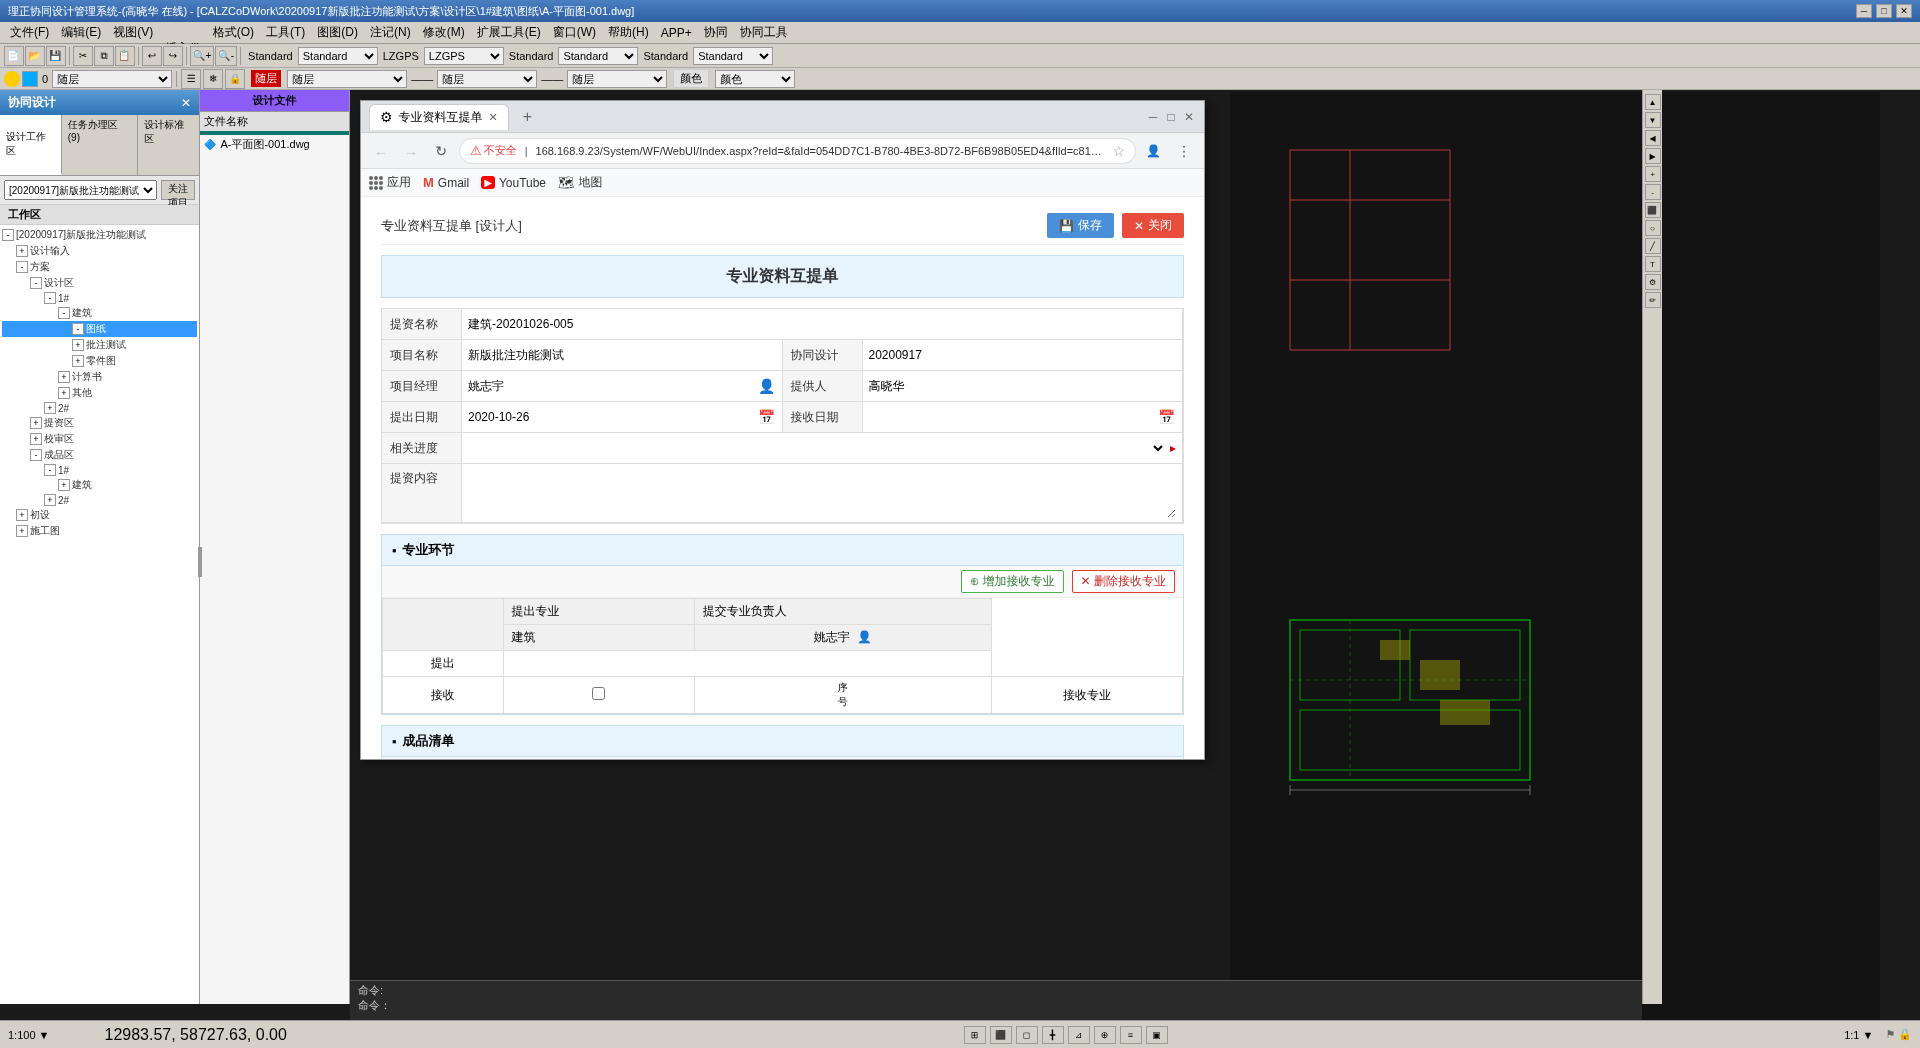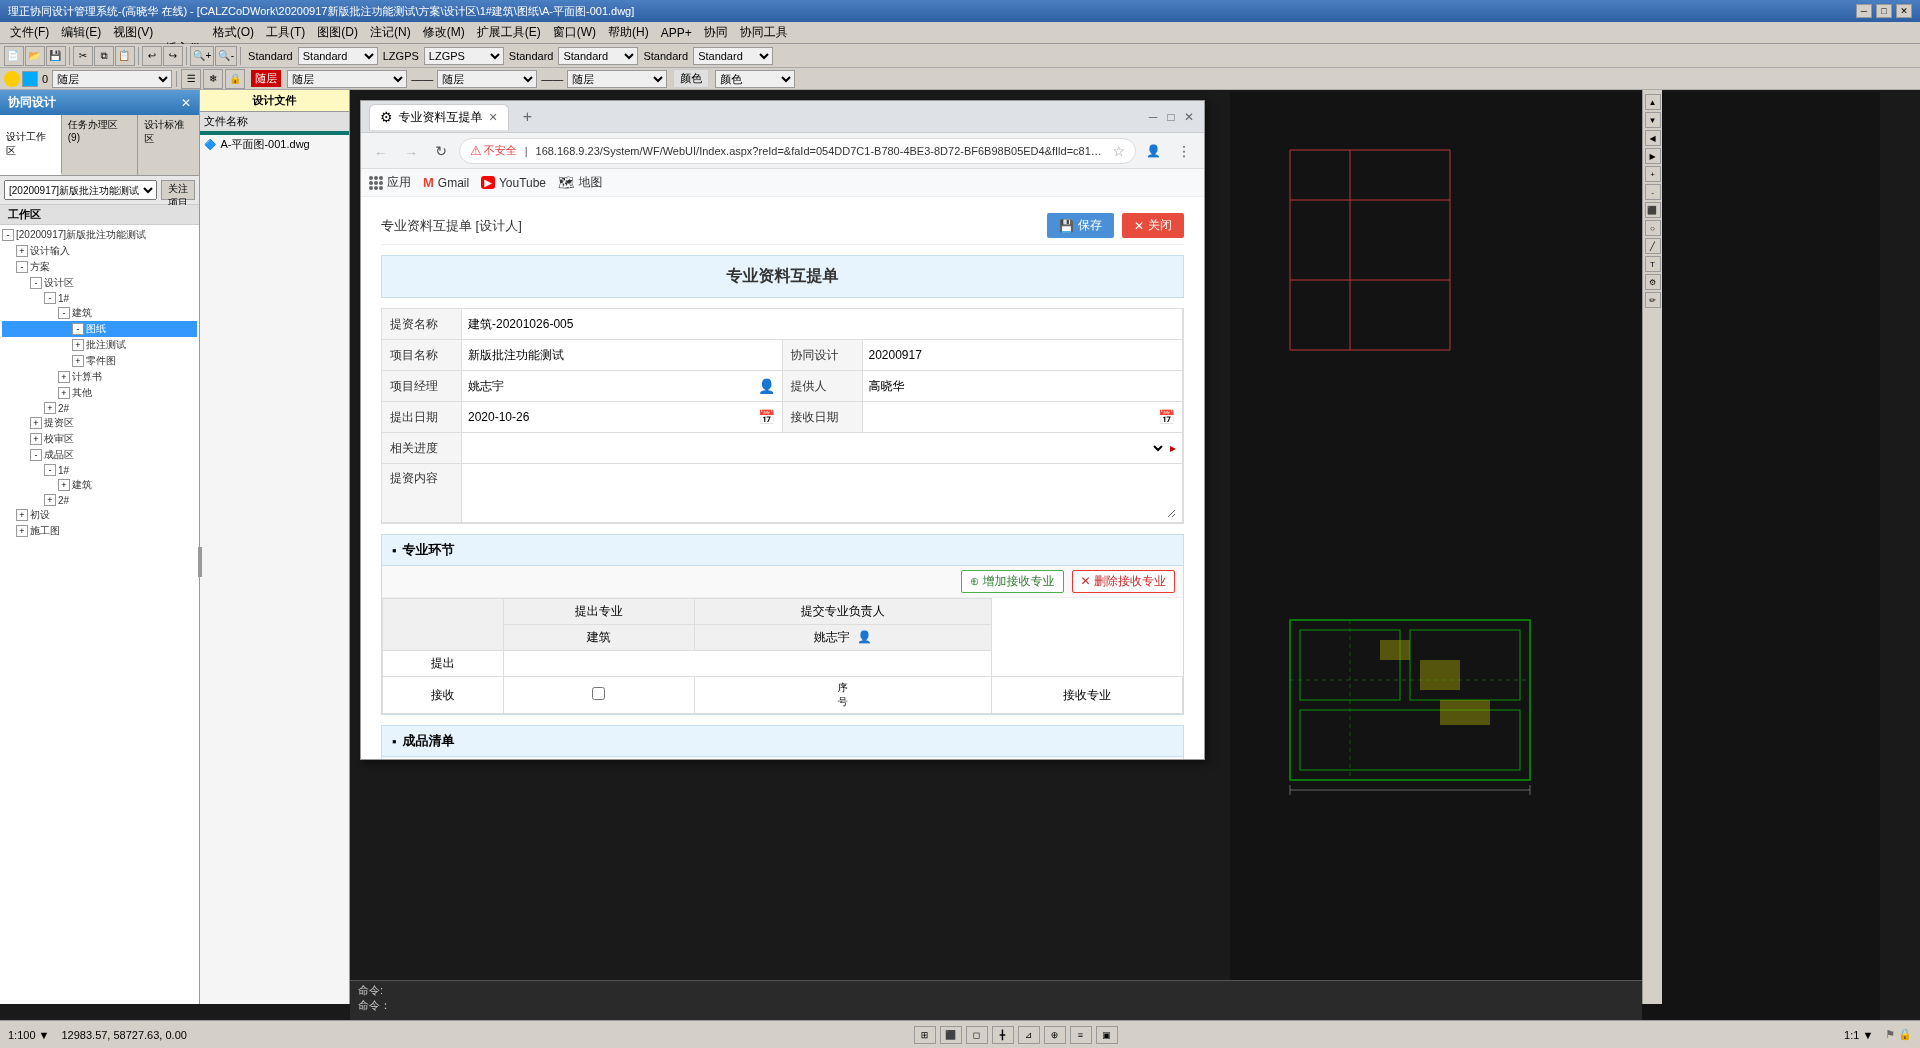--- a/index.html
+++ b/index.html
@@ -133,21 +133,21 @@
       background: white; border-radius: 2px;
     }
     .sec-btn-add { color: #2e7d32; border-color: #4caf50; }
     .sec-btn-del { color: #c62828; border-color: #e53935; }
 
     .inner-table {
       width: 100%; border-collapse: collapse; font-size: 12px;
     }
     .inner-table th {
       background: #f0f0f0; padding: 4px 8px; border: 1px solid #ddd;
-      text-align: center; font-weight: normal;
+      text-align: left; font-weight: normal;
     }
     .inner-table td {
       padding: 4px 8px; border: 1px solid #ddd; text-align: center;
     }
 
     .products-toolbar {
       display: flex; justify-content: flex-end; padding: 4px 8px;
       background: #f9f9f9; border-bottom: 1px solid #eee; gap: 8px;
     }
 
@@ -399,21 +399,21 @@
     </div>
 
     <div style="display:flex;align-items:center;padding:1px 0 1px 14px;cursor:pointer;">
       <span style="display:inline-flex;width:12px;height:12px;align-items:center;justify-content:center;font-size:9px;border:1px solid #999;background:white;margin-right:2px;flex-shrink:0;">+</span>
       <span style="font-size:10px;color:#333;">施工图</span>
     </div>
   </div>
 </div>
 
 <div style="position:fixed;top:90px;left:200px;width:150px;bottom:44px;background:#f5f5f5;border-right:1px solid #999;z-index:50;display:flex;flex-direction:column;">
-  <div style="background:#fef9c3;padding:3px 6px;font-size:11px;border-bottom:1px solid #999;text-align:center;font-weight:bold;">设计文件</div>
+  <div style="background:#8b5cf6;padding:3px 6px;font-size:11px;border-bottom:1px solid #999;text-align:center;font-weight:bold;">设计文件</div>
 
   <div style="width:4px;height:30px;background:#999;position:absolute;left:-2px;top:50%;cursor:ew-resize;"></div>
 
   <div style="background:#e0e0e0;padding:2px 4px;font-size:11px;border-bottom:4px solid #0f766e;">文件名称</div>
 
   <div style="flex:1;overflow-y:auto;">
     <div style="display:flex;align-items:center;padding:2px 4px;font-size:11px;cursor:pointer;">
       <span style="font-size:10px;margin-right:4px;color:#0066cc;">🔷</span>
       <span>A-平面图-001.dwg</span>
     </div>
@@ -645,21 +645,21 @@
       <span>命令:</span>
     </span>
     <span style="color:#cccccc;font-size:11px;">
       <span>命令：</span>
     </span>
   </div>
 </div>
 
 <div style="position:fixed;bottom:0;left:0;right:0;height:28px;background:#d4d0c8;border-top:1px solid #999;display:flex;align-items:center;padding:0 8px;gap:12px;z-index:100;">
   <span style="font-size:11px;">1:100 ▼</span>
-  <span style="font-size:11px;">12983.57, 58727.63, 0.00</span>
+  <span style="font-size:16px;margin-left:43px;">12983.57, 58727.63, 0.00</span>
   <div style="display:flex;gap:4px;margin-left:auto;">
     <button style="height:18px;width:22px;background:#d4d0c8;border:1px solid #999;font-size:9px;cursor:pointer;">⊞</button>
     <button style="height:18px;width:22px;background:#d4d0c8;border:1px solid #999;font-size:9px;cursor:pointer;">⬛</button>
     <button style="height:18px;width:22px;background:#d4d0c8;border:1px solid #999;font-size:9px;cursor:pointer;">◻</button>
     <button style="height:18px;width:22px;background:#d4d0c8;border:1px solid #999;font-size:9px;cursor:pointer;">╋</button>
     <button style="height:18px;width:22px;background:#d4d0c8;border:1px solid #999;font-size:9px;cursor:pointer;">⊿</button>
     <button style="height:18px;width:22px;background:#d4d0c8;border:1px solid #999;font-size:9px;cursor:pointer;">⊕</button>
     <button style="height:18px;width:22px;background:#d4d0c8;border:1px solid #999;font-size:9px;cursor:pointer;">≡</button>
     <button style="height:18px;width:22px;background:#d4d0c8;border:1px solid #999;font-size:9px;cursor:pointer;">▣</button>
   </div>

